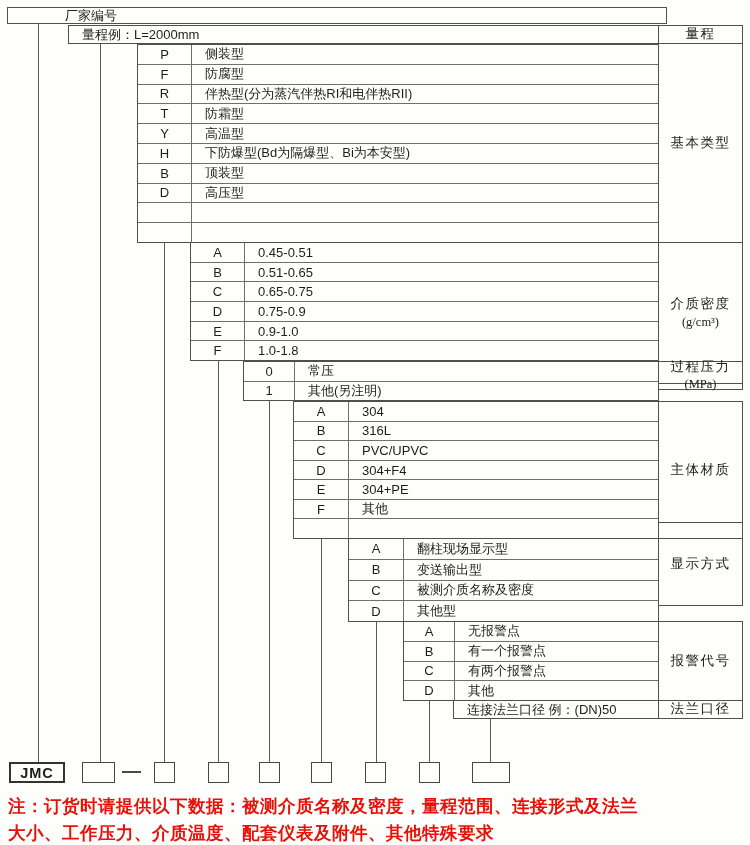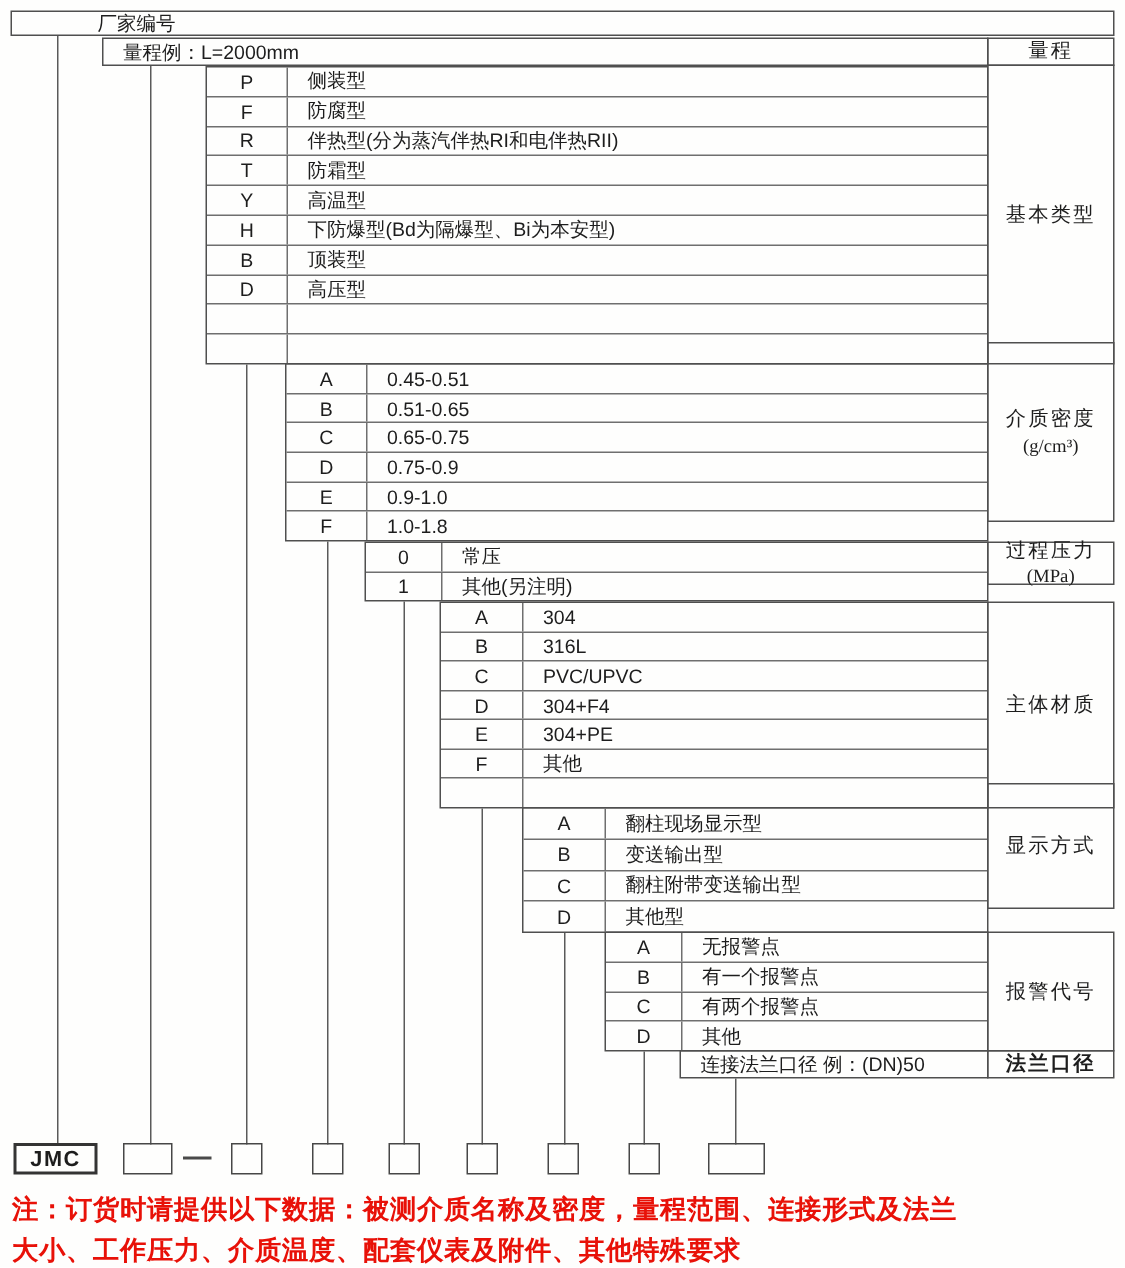--- a/index.html
+++ b/index.html
@@ -40,21 +40,21 @@
   .dash{height:2px;background:#4a4a4a;}
   .note-line{
     font-weight:bold;font-size:17.5px;line-height:26.5px;letter-spacing:0.5px;white-space:nowrap;
   }
 </style>
 </head>
 <body>
 
 <div id="canvas">
 
-  <div class="abs tbox" style="left:7px;top:7px;width:736px;height:17px;">
+  <div class="abs tbox" style="left:7px;top:7px;width:660px;height:17px;">
     <span style="padding-left:57px;">厂家编号</span>
   </div>
 
   <div class="abs tbox" style="left:68px;top:25px;width:591px;height:19px;">
     <span style="padding-left:13px;text-align:center;">量程例：L=2000mm</span>
   </div>
 
   <div class="abs tbox" style="left:453px;top:700px;width:206px;height:19px;">
     <span style="padding-left:13px;">连接法兰口径 例：(DN)50</span>
   </div>
@@ -178,21 +178,21 @@
       <div class="sec-row">
         <div class="sec-code" style="width: 54px;">A</div>
         <div class="sec-desc">翻柱现场显示型</div>
       </div>
       <div class="sec-row">
         <div class="sec-code" style="width: 54px;">B</div>
         <div class="sec-desc">变送输出型</div>
       </div>
       <div class="sec-row">
         <div class="sec-code" style="width: 54px;">C</div>
-        <div class="sec-desc">翻柱附带变送输出型</div>
+        <div class="sec-desc">被测介质名称及密度</div>
       </div>
       <div class="sec-row">
         <div class="sec-code" style="width: 54px;">D</div>
         <div class="sec-desc">其他型</div>
       </div>
     </div>
     <div class="abs sec-table" style="left: 403px; top: 621px; width: 256px; height: 80px;">
       <div class="sec-row">
         <div class="sec-code" style="width: 50px;">A</div>
         <div class="sec-desc">无报警点</div>
@@ -209,38 +209,38 @@
         <div class="sec-code" style="width: 50px;">D</div>
         <div class="sec-desc">其他</div>
       </div>
     </div>
     <div class="abs lbl" style="left: 658px; top: 25px; width: 85px; height: 19px;">
       <span>量程</span>
     </div>
     <div class="abs lbl" style="left: 658px; top: 43px; width: 85px; height: 200px;">
       <span>基本类型</span>
     </div>
-    <div class="abs lbl" style="left: 658px; top: 228px; width: 85px; height: 120px;">
+    <div class="abs lbl" style="left: 658px; top: 242px; width: 85px; height: 142px;">
       <span>介质密度</span>
       <span class="sub">(g/cm³)</span>
     </div>
     <div class="abs lbl" style="left: 658px; top: 361px; width: 85px; height: 29px;">
       <span>过程压力</span>
       <span class="sub">(MPa)</span>
     </div>
     <div class="abs lbl" style="left: 658px; top: 401px; width: 85px; height: 138px;">
       <span>主体材质</span>
     </div>
     <div class="abs lbl" style="left: 658px; top: 522px; width: 85px; height: 84px;">
       <span>显示方式</span>
     </div>
     <div class="abs lbl" style="left: 658px; top: 621px; width: 85px; height: 80px;">
       <span>报警代号</span>
     </div>
-    <div class="abs lbl" style="left: 658px; top: 700px; width: 85px; height: 19px; font-weight: bold;">
+    <div class="abs lbl" style="left: 658px; top: 700px; width: 85px; height: 19px;">
       <span>法兰口径</span>
     </div>
     <div class="abs vline" style="left: 38px; top: 24px; height: 739px;"></div>
     <div class="abs vline" style="left: 100px; top: 44px; height: 719px;"></div>
     <div class="abs vline" style="left: 164px; top: 243px; height: 520px;"></div>
     <div class="abs vline" style="left: 218px; top: 361px; height: 402px;"></div>
     <div class="abs vline" style="left: 269px; top: 401px; height: 362px;"></div>
     <div class="abs vline" style="left: 321px; top: 539px; height: 224px;"></div>
     <div class="abs vline" style="left: 376px; top: 622px; height: 141px;"></div>
     <div class="abs vline" style="left: 429px; top: 701px; height: 62px;"></div>

